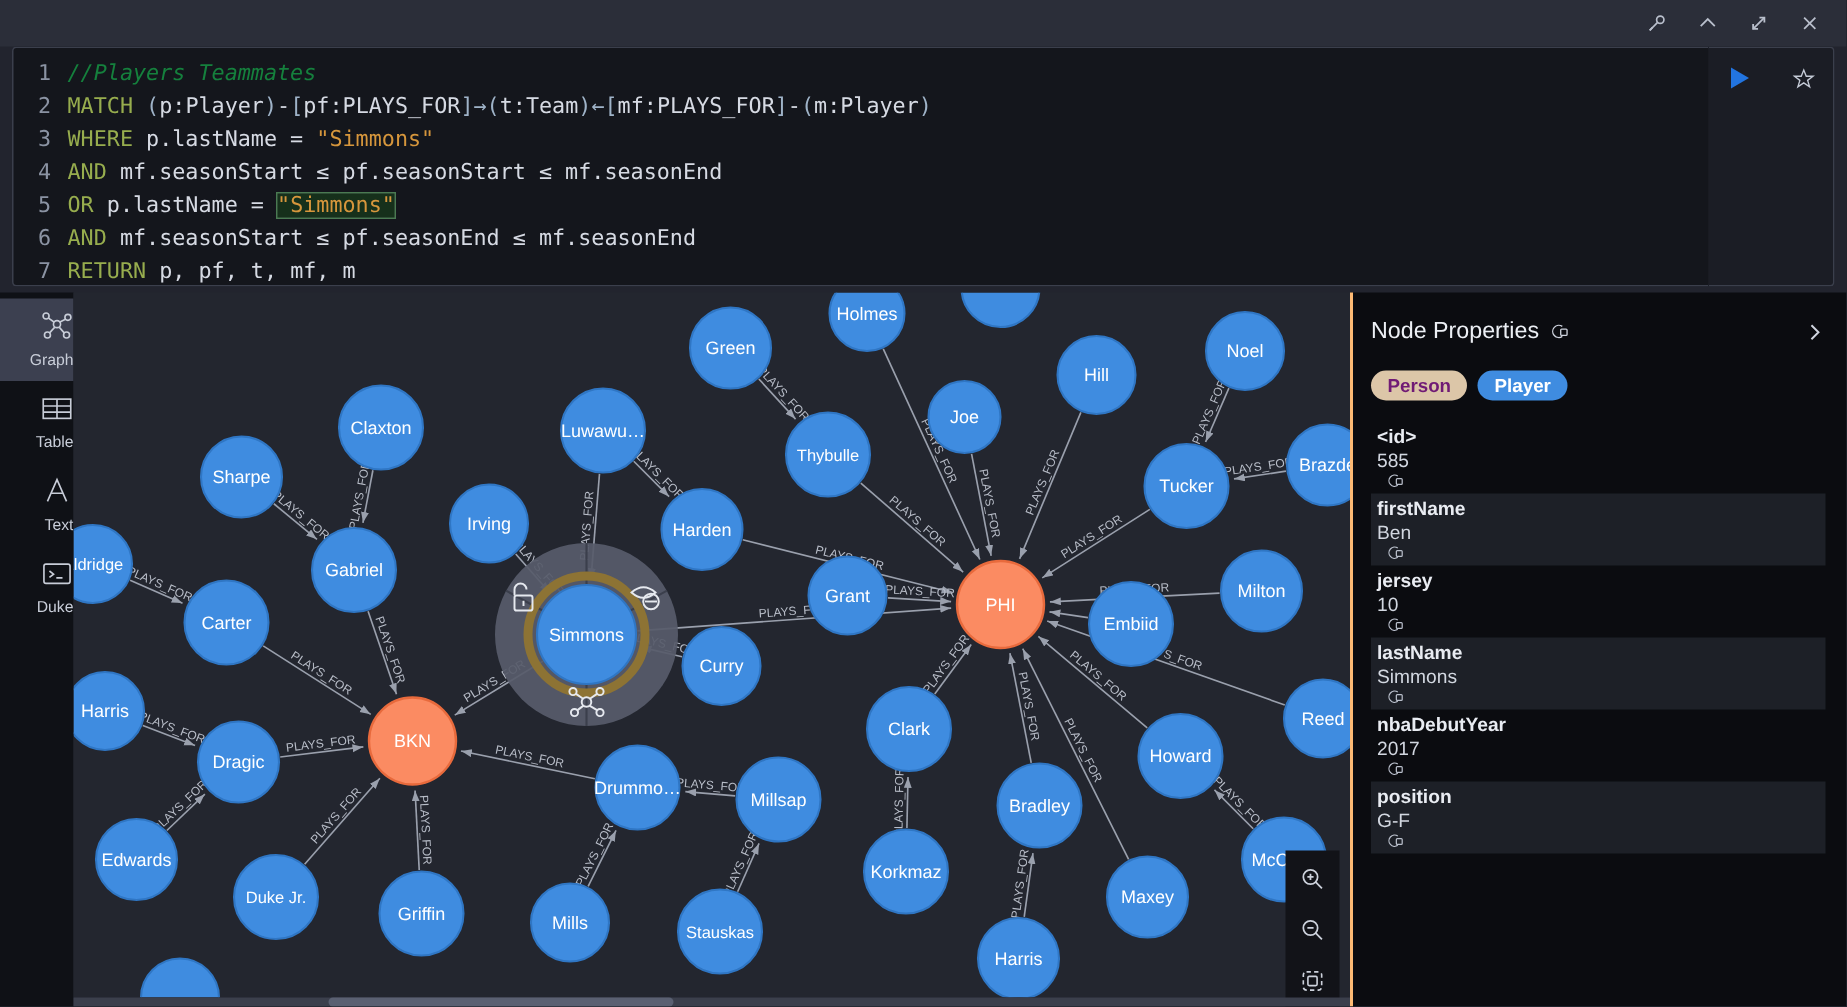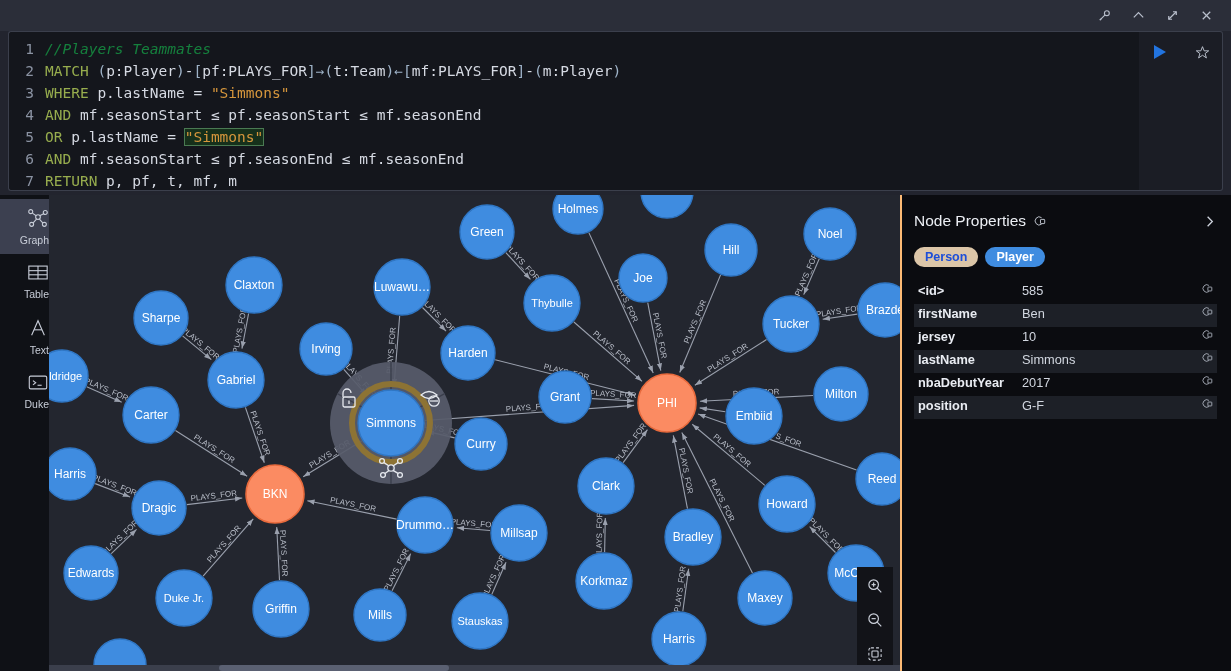--- a/index.html
+++ b/index.html
@@ -112,26 +112,27 @@
     position: absolute; left: 900px; top: 195px; width: 331px; height: 476px;
     background: #0b0c10; border-left: 2px solid #fdba74;
     padding: 14px 14px 0 12px;
   }
   .props-head { display: flex; align-items: center; height: 24px; }
   .props-title { font-size: 15.5px; color: #eceff4; }
   .props-copy { margin-left: 7px; color: #cfd4de; display: flex; align-items: center; cursor: pointer; }
   .props-expand { margin-left: auto; color: #cfd4de; cursor: pointer; display:flex; }
   .badges { display: flex; gap: 7px; margin-top: 14px; }
   .badge { border-radius: 11px; padding: 3px 11px; font-size: 12.5px; font-weight: bold; }
-  .badge.person { background: #dcc6a8; color: #1d4ed8; }
+  .badge.person { background: #dcc6a8; color: #701a75; }
   .badge.player { background: #3f8ce0; color: #ffffff; text-align: center; }
   .ptable { margin-top: 14px; }
   .prow {
     display: flex; align-items: flex-start; min-height: 23px; padding: 2px 4px 2px 4px;
     font-size: 12.8px;
+    flex-direction: column;
   }
   .prow.alt { background: #1d2027; }
   .pk { width: 104px; color: #e9ecf2; font-weight: bold; word-wrap: break-word; line-height: 16px; }
   .pv { flex: 1; color: #d2d7e0; line-height: 16px; }
   .pc { width: 18px; color: #b9bfcb; display:flex; justify-content: flex-end; cursor: pointer; }
 
   
   .nlabel { font-family: "Liberation Sans", sans-serif; fill: #ffffff; text-anchor: middle; }
   .elabel { font-family: "Liberation Sans", sans-serif; fill: #b8bdc8; font-size: 8px; }
 </style>

